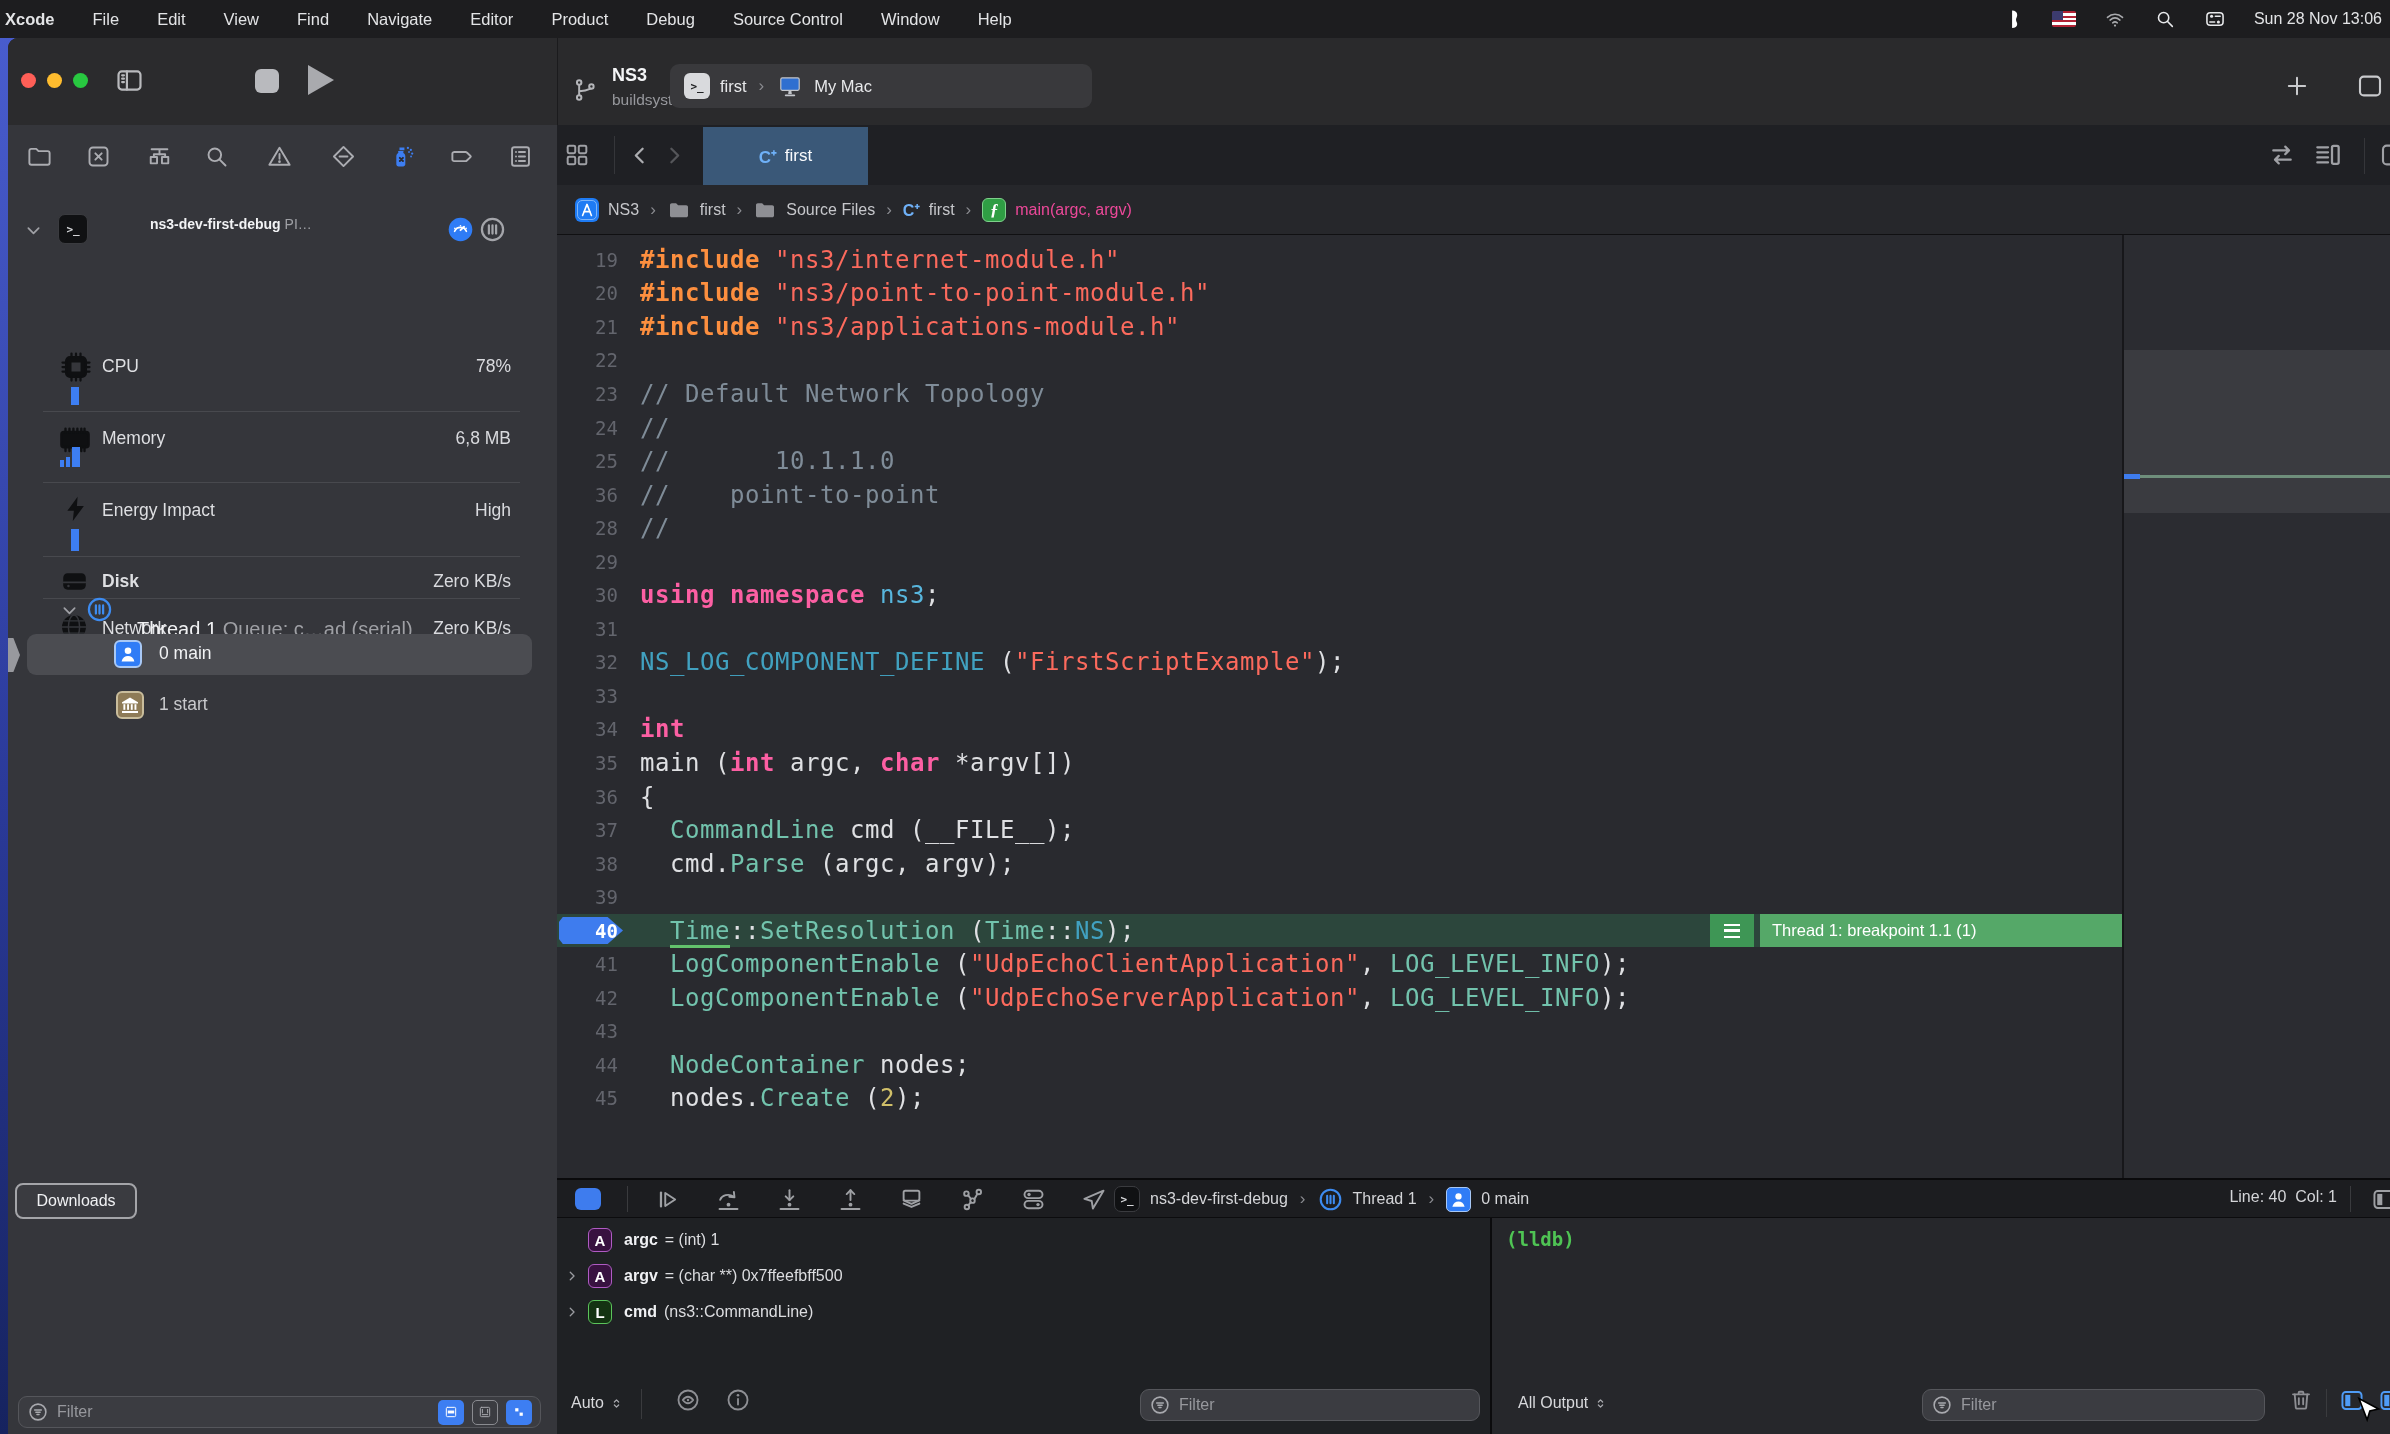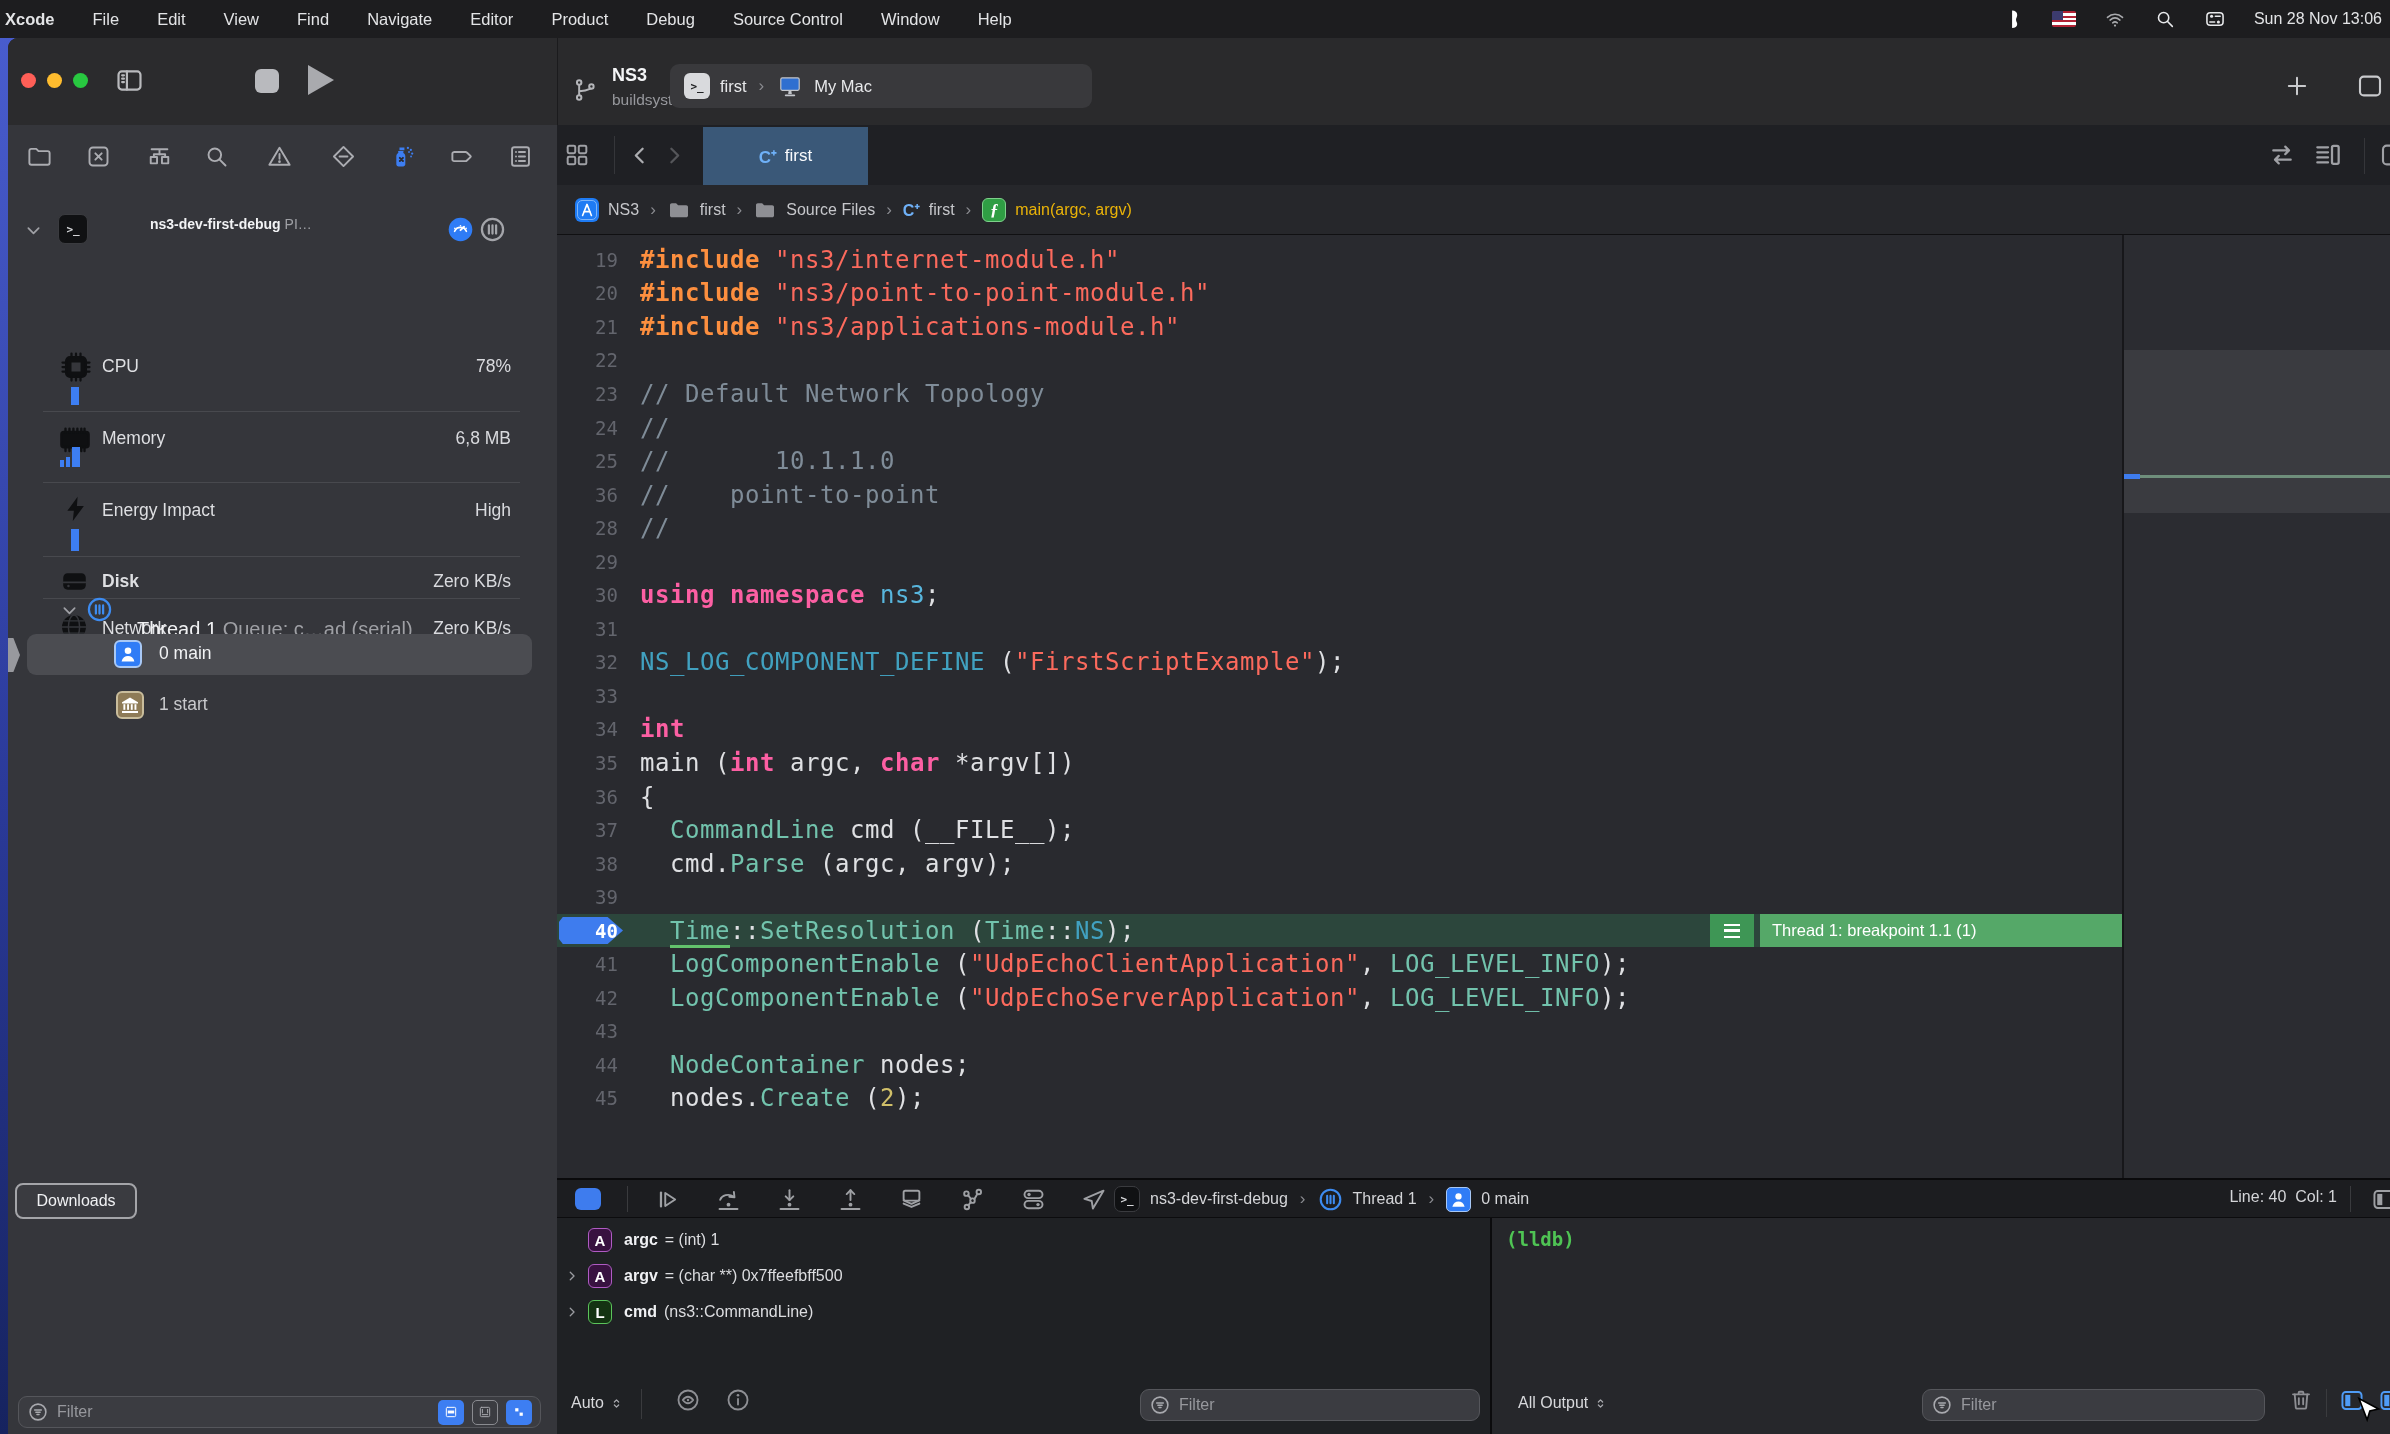--- a/index.html
+++ b/index.html
@@ -110,21 +110,21 @@
   #tb-part{position:absolute;left:1821px;top:15px;width:30px;height:30px;color:#9fa0a5;}
   #jumpbar{position:absolute;left:549px;top:147px;width:1833px;height:50px;background:#26272b;border-bottom:1px solid #101012;
     display:flex;align-items:center;padding-left:18px;box-sizing:border-box;}
   #jumpbar-path{display:flex;align-items:center;gap:9px;font-size:16px;color:#c6c7cb;white-space:nowrap;}
   .jb-icon{width:24px;height:24px;flex:0 0 auto;}
   .jb-folder{color:#8e8f94;}
   .jb-proj{background:#1e7bf4;border-radius:6px;color:#fff;}
   .jb-func{background:#2f9e44;border:1.5px solid #7ed08b;border-radius:6px;color:#fff;
     font-style:italic;font-family:"Liberation Serif",serif;font-size:17px;font-weight:bold;
     display:flex;align-items:center;justify-content:center;box-sizing:border-box;}
-  .jb-last{color:#eab308;}
+  .jb-last{color:#ec4899;}
   
   #code-area{position:absolute;left:549px;top:197px;width:1565px;height:943px;background:#292a2f;overflow:hidden;padding-top:8px;box-sizing:border-box;}
   .cl{position:relative;height:33.55px;display:flex;align-items:center;
     font-family:"DejaVu Sans Mono",monospace;font-size:24px;letter-spacing:.55px;white-space:pre;}
   .ln{width:61px;flex:0 0 auto;text-align:right;font-size:19px;letter-spacing:0;color:#63656d;position:relative;z-index:2;}
   .ct{margin-left:22px;}
   .sg-pre{color:#fd8f3f;font-weight:bold;}
   .sg-str{color:#fc6a5d;}
   .sg-com{color:#7f8c98;}
   .sg-kw{color:#fc5fa3;font-weight:bold;}

